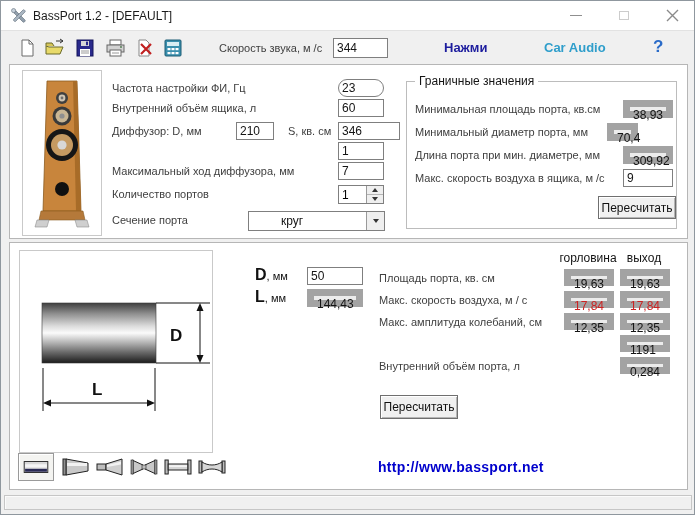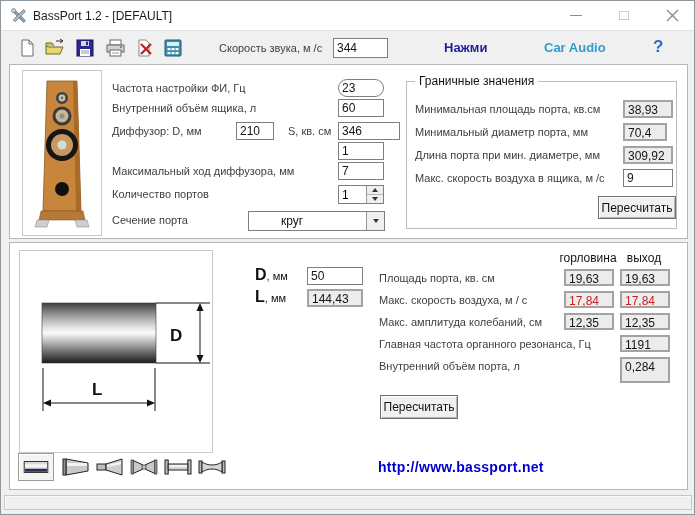--- a/index.html
+++ b/index.html
@@ -15,21 +15,21 @@
   .dash { width:12px; height:0; border-top:1px solid #8f8f8f; display:block; }
   .sq   { width:10px; height:9px; border:1px solid #cccccc; display:block; }
 
   
   .tbtn { position:absolute; top:36px; width:24px; height:21px; display:flex; align-items:center; justify-content:center; }
 
   .lbl { position:absolute; font-size:11px; color:#404040; white-space:nowrap; }
   .field { position:absolute; font-size:12px; color:#141414; background:#ffffff;
            border:1px solid #7f7f7f; padding:1px 3px; font-family:inherit; }
   input.field { outline:none; }
-  .ro { background:#ececec; border:2px solid #a3a3a3; }
+  .ro { background:#ececec; border:7px solid #a3a3a3; }
   .red { color:#cc2222; }
 
   .btn3d { position:absolute; background:#f0f0f0; border:1px solid #6f6f6f;
            box-shadow:inset 1px 1px 0 #ffffff, inset -1px -1px 0 #b5b5b5;
            font-size:12px; color:#111; display:flex; align-items:center; justify-content:center;
            font-family:inherit; cursor:default; }
 
   .panel { position:absolute; background:#ffffff; border:1px solid #b6b6b6; }
   .whitebox { position:absolute; background:#ffffff; border:1px solid #c9c9c9; }
 
@@ -205,21 +205,21 @@
         </div>
     </div>
 
     <div class="gbox" style="left:396px;top:16px;width:271px;height:148px">
       <span class="glabel">Граничные значения</span>
 
       <span class="lbl" style="left:8px;top:21px">Минимальная площадь порта, кв.см</span>
       <div class="field ro" style="left:216px;top:18px;width:50px;height:18px">38,93</div>
 
       <span class="lbl" style="left:8px;top:44px">Минимальный диаметр порта, мм</span>
-      <div class="field ro" style="left:216px;top:41px;width:44px;height:18px">70,4</div>
+      <div class="field ro" style="left:200px;top:41px;width:31px;height:18px">70,4</div>
 
       <span class="lbl" style="left:8px;top:67px">Длина порта при мин. диаметре, мм</span>
       <div class="field ro" style="left:216px;top:64px;width:50px;height:18px">309,92</div>
 
       <span class="lbl" style="left:8px;top:90px">Макс. скорость воздуха в ящика, м /с</span>
       <input class="field" style="left: 216px; top: 87px; width: 50px; height: 18px;" value="9">
 
       <button class="btn3d" style="left:191px;top:114px;width:78px;height:23px">Пересчитать</button>
     </div>
   </div>
@@ -270,25 +270,24 @@
     <div class="field ro" style="left:610px;top:26px;width:50px;height:17px">19,63</div>
 
     <span class="lbl" style="left:369px;top:51px">Макс. скорость воздуха, м / с</span>
     <div class="field ro red" style="left:554px;top:48px;width:50px;height:17px">17,84</div>
     <div class="field ro red" style="left:610px;top:48px;width:50px;height:17px">17,84</div>
 
     <span class="lbl" style="left:369px;top:73px">Макс. амплитуда колебаний, см</span>
     <div class="field ro" style="left:554px;top:70px;width:50px;height:17px">12,35</div>
     <div class="field ro" style="left:610px;top:70px;width:50px;height:17px">12,35</div>
 
-    <span class="lbl" style="left:369px;top:95px">Главная частота органного резонанса, Гц</span>
     <div class="field ro" style="left:610px;top:92px;width:50px;height:17px">1191</div>
 
     <span class="lbl" style="left:369px;top:117px">Внутренний объём порта, л</span>
-    <div class="field ro" style="left:610px;top:114px;width:50px;height:26px">0,284</div>
+    <div class="field ro" style="left:610px;top:114px;width:50px;height:17px">0,284</div>
 
     <button class="btn3d" style="left:370px;top:152px;width:78px;height:24px">Пересчитать</button>
 
     <span class="navlink" style="left:368px;top:216px;font-size:14px;color:#0000cc;letter-spacing:0.3px">http://www.bassport.net</span>
 
     <div class="shapebtn" style="left:8px;top:210px;width:36px;height:28px">
       <svg width="30" height="20" viewBox="0 0 32 22">
         <rect x="3" y="5" width="26" height="12" fill="#d9d9d9" stroke="#222"></rect>
         <rect x="4" y="8" width="24" height="3.5" fill="#f5f5f5"></rect>
         <rect x="4" y="13" width="24" height="3.2" fill="#2a2a55"></rect>

